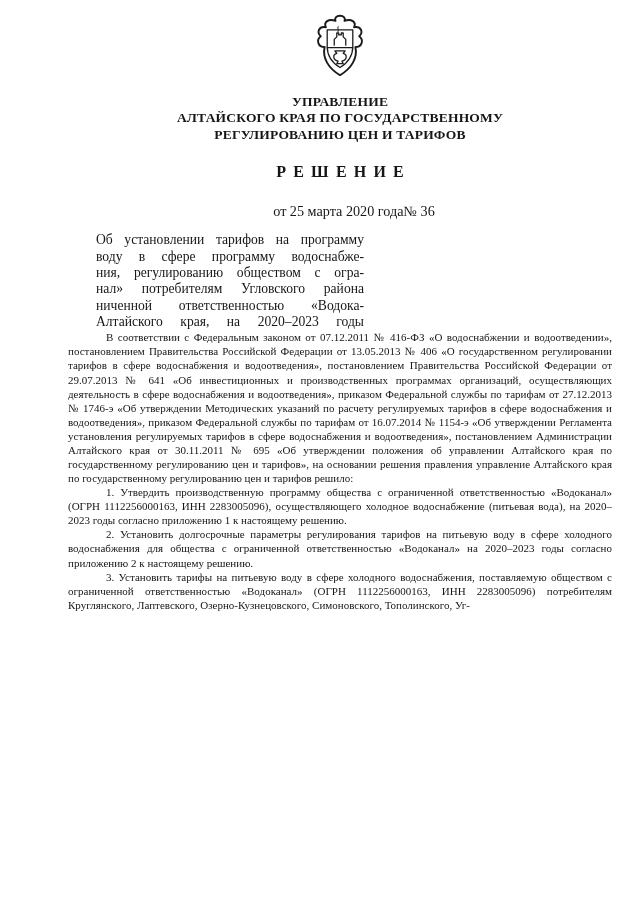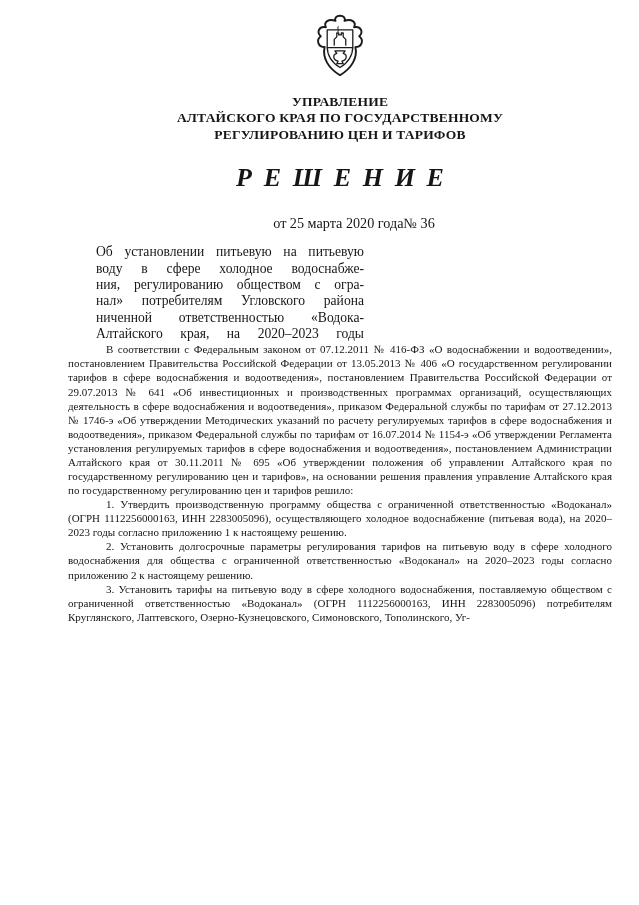--- a/index.html
+++ b/index.html
@@ -27,25 +27,24 @@
   .org {
     text-align: center;
     font-weight: 700;
     font-size: 13.5px;
     line-height: 1.22;
     letter-spacing: 0.2px;
   }
   .doc-title {
     text-align: center;
     font-weight: 700;
-    font-size: 26px;
+    font-size: 16px;
     letter-spacing: 0.45em;
     text-indent: 0.45em;
     margin-top: 20px;
-    font-style: italic;
   }
   .meta-row {
     display: flex;
     justify-content: center;
     align-items: baseline;
     margin-top: 22px;
     font-size: 14.2px;
   }
   .meta-row .date { margin-left: 28px; }
   .subject {
@@ -94,22 +93,22 @@
   </div>
 
   <div class="doc-title">РЕШЕНИЕ</div>
 
   <div class="meta-row">
     <span class="date">от 25 марта 2020 года</span>
     <span class="number">№ 36</span>
   </div>
 
   <div class="subject">
-    <div class="subject-line">Об установлении питьевую на питьевую</div>
-    <div class="subject-line">воду в сфере холодное водоснабже-</div>
+    <div class="subject-line">Об установлении тарифов на программу</div>
+    <div class="subject-line">воду в сфере программу водоснабже-</div>
     <div class="subject-line">ния, регулированию обществом с огра-</div>
     <div class="subject-line">нал» потребителям Угловского района</div>
     <div class="subject-line">ниченной ответственностью «Водока-</div>
     <div class="subject-line">Алтайского края, на 2020–2023 годы</div>
   </div>
 
   <div class="body-text">
     <p>В соответствии с Федеральным законом от 07.12.2011 № 416-ФЗ «О водоснабжении и водоотведении», постановлением Правительства Российской Федерации от 13.05.2013 № 406 «О государственном регулировании тарифов в сфере водоснабжения и водоотведения», постановлением Правительства Российской Федерации от 29.07.2013 № 641 «Об инвестиционных и производственных программах организаций, осуществляющих деятельность в сфере водоснабжения и водоотведения», приказом Федеральной службы по тарифам от 27.12.2013 № 1746-э «Об утверждении Методических указаний по расчету регулируемых тарифов в сфере водоснабжения и водоотведения», приказом Федеральной службы по тарифам от 16.07.2014 № 1154-э «Об утверждении Регламента установления регулируемых тарифов в сфере водоснабжения и водоотведения», постановлением Администрации Алтайского края от 30.11.2011 № 695 «Об утверждении положения об управлении Алтайского края по государственному регулированию цен и тарифов», на основании решения правления управление Алтайского края по государственному регулированию цен и тарифов решило:</p>
     <p>1. Утвердить производственную программу общества с ограниченной ответственностью «Водоканал» (ОГРН 1112256000163, ИНН 2283005096), осуществляющего холодное водоснабжение (питьевая вода), на 2020–2023 годы согласно приложению 1 к настоящему решению.</p>
     <p>2. Установить долгосрочные параметры регулирования тарифов на питьевую воду в сфере холодного водоснабжения для общества с ограниченной ответственностью «Водоканал» на 2020–2023 годы согласно приложению 2 к настоящему решению.</p>

